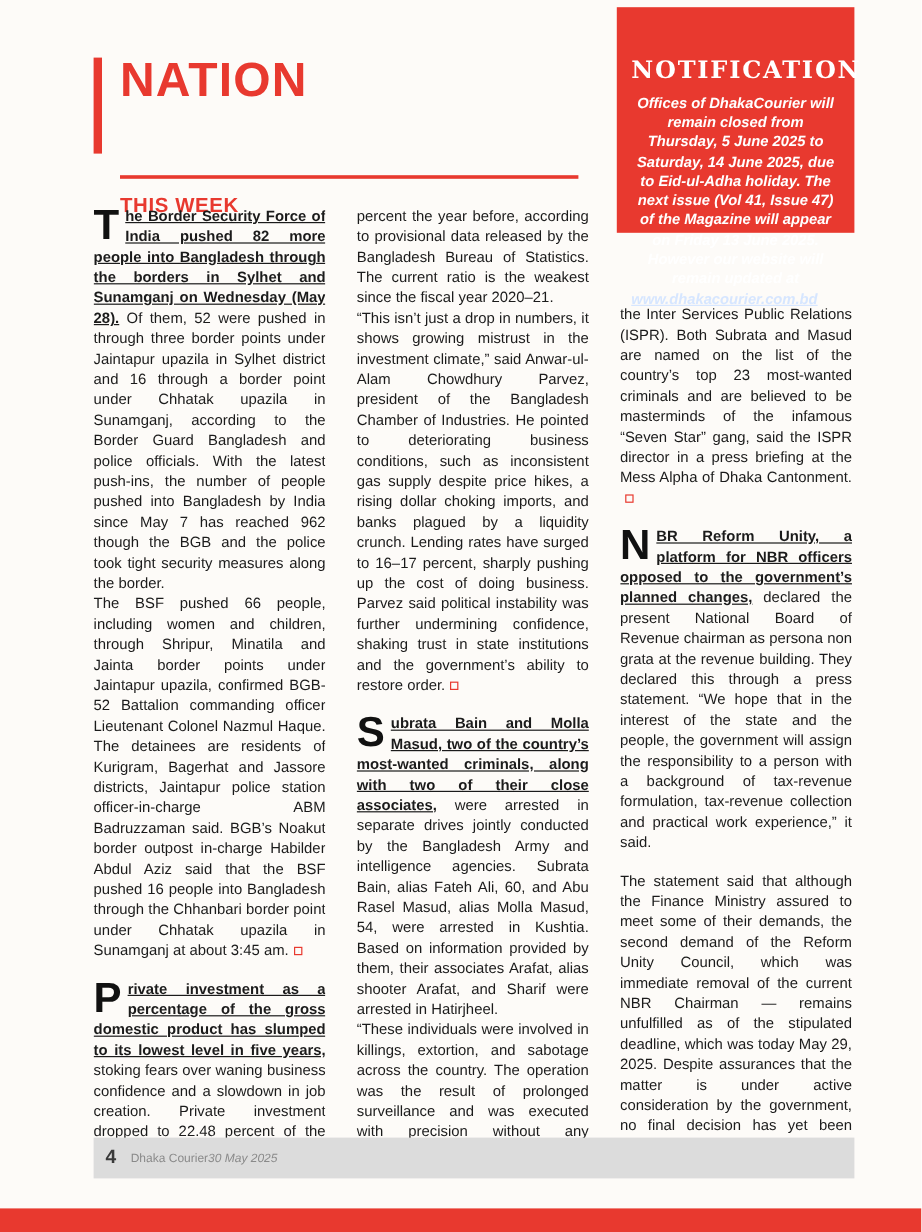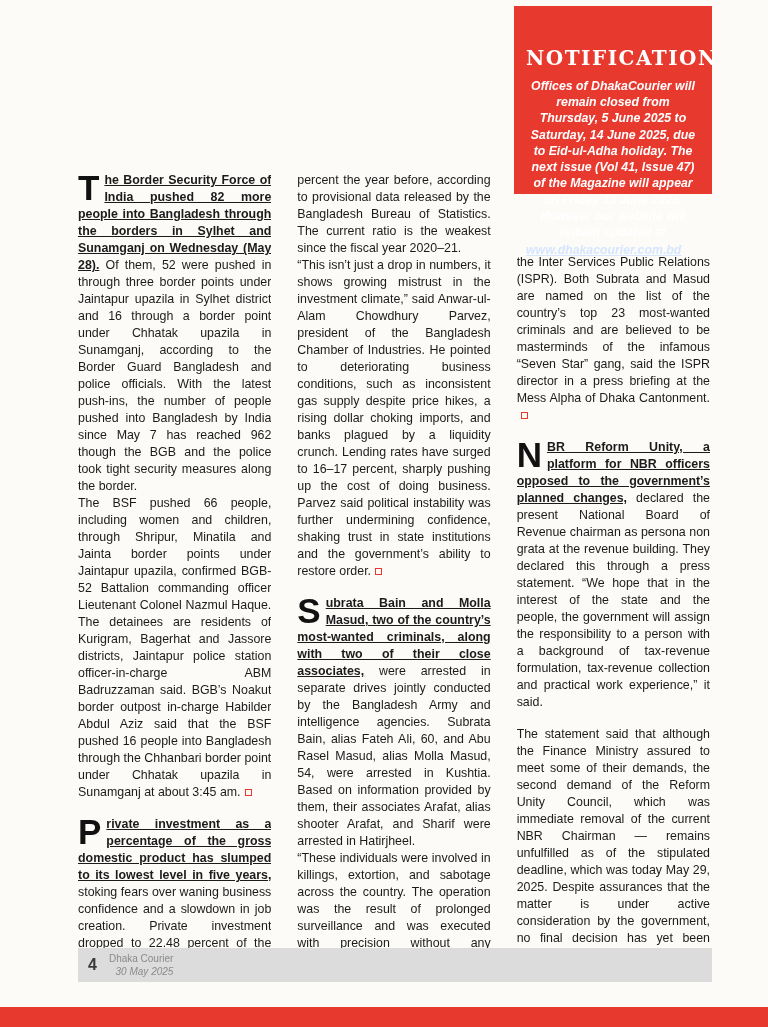--- a/index.html
+++ b/index.html
@@ -71,32 +71,40 @@
     border:1.6px solid var(--accent);margin-left:4px;
   }
 
   
   .footer-band{
     position:absolute;left:78px;right:56px;top:948px;height:34px;
     background:var(--band);display:flex;align-items:center;
     padding-left:10px;
   }
   .page-num{font-size:16px;font-weight:bold;color:#3a3a3a;margin-right:12px;}
-  .pub-info{display:flex;flex-direction:column;font-size:10px;color:#8a8a8a;line-height:1.3;}
+  .pub-info{display:flex;flex-direction:row;font-size:10px;color:#8a8a8a;line-height:1.3;}
   .pub-date{font-style:italic;text-align:right;}
   .bottom-bar{
     position:absolute;left:0;bottom:0;width:100%;height:20px;
     background:var(--accent);
   }
 </style>
 </head>
 <body>
 
 <div class="page">
 
+  <header class="section-header">
+    <div class="title-row">
+      <div class="red-bar"></div>
+      <h1 class="section-title">NATION</h1>
+    </div>
+    <div class="rule"></div>
+    <h2 class="section-subtitle">THIS WEEK</h2>
+  </header>
 
   <aside class="notification">
     <div class="notif-title">NOTIFICATION</div>
     <p class="notif-body">Offices of DhakaCourier will remain closed from Thursday, 5 June 2025 to Saturday, 14 June 2025, due to Eid-ul-Adha holiday. The next issue (Vol 41, Issue 47) of the Magazine will appear on Friday 13 June 2025. However our website will remain updated at</p>
     <a class="notif-link" href="#">www.dhakacourier.com.bd</a>
   </aside>
 
   <main class="columns">
     <div class="col">
         <p class="block lead"><span class="dropcap">T</span><b>he Border Security Force of India pushed 82 more people into Bangladesh through the borders in Sylhet and Sunamganj on Wednesday (May 28).</b> Of them, 52 were pushed in through three border points under Jaintapur upazila in Sylhet district and 16 through a border point under Chhatak upazila in Sunamganj, according to the Border Guard Bangladesh and police officials. With the latest push-ins, the number of people pushed into Bangladesh by India since May 7 has reached 962 though the BGB and the police took tight security measures along the border.</p>

